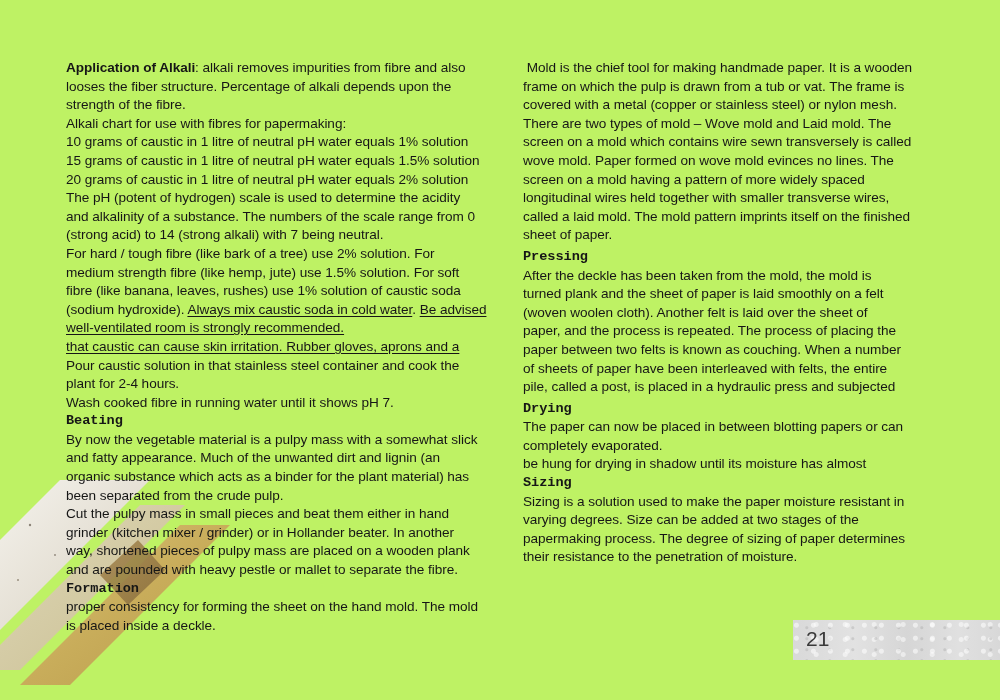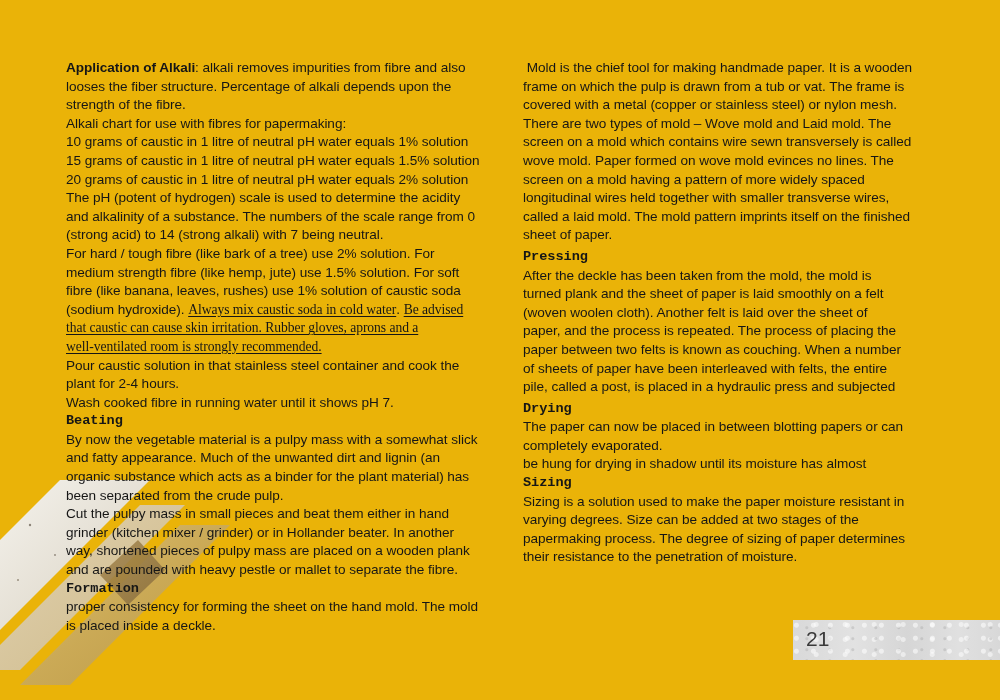--- a/index.html
+++ b/index.html
@@ -11,21 +11,21 @@
       width: 1000px;
       height: 700px;
       position: relative;
       overflow: hidden;
       font-family: "Liberation Sans", "DejaVu Sans", sans-serif;
       color: #1a1a1a;
     }
     .page {
       position: absolute;
       inset: 0;
-      background: #eab308;
+      background: #bef264;
     }
     
     .deco {
       position: absolute;
       left: 0;
       top: 470px;
       width: 240px;
       height: 230px;
       overflow: hidden;
       pointer-events: none;
@@ -38,21 +38,21 @@
       font-size: 13.6px;
       line-height: 18.6px;
       letter-spacing: -0.05px;
       color: #161616;
     }
     .col-left { left: 66px; width: 450px; }
     .col-right { left: 523px; width: 420px; }
 
     .line { white-space: nowrap; display: block; }
     .b { font-weight: bold; }
-    .u { text-decoration: underline; text-underline-offset: 2px; font-family: Liberation Serif, serif; }
+    .u { text-decoration: underline; text-underline-offset: 2px; }
     .heading { font-weight: bold; display: block; white-space: nowrap; font-family: Liberation Mono, monospace; }
     .gap { height: 3px; }
 
     
     .pn-band {
       position: absolute;
       left: 793px;
       top: 620px;
       width: 207px;
       height: 40px;
@@ -124,22 +124,22 @@
     <span class="line">10 grams of caustic in 1 litre of neutral pH water equals 1% solution</span>
     <span class="line">15 grams of caustic in 1 litre of neutral pH water equals 1.5% solution</span>
     <span class="line">20 grams of caustic in 1 litre of neutral pH water equals 2% solution</span>
     <span class="line">The pH (potent of hydrogen) scale is used to determine the acidity</span>
     <span class="line">and alkalinity of a substance. The numbers of the scale range from 0</span>
     <span class="line">(strong acid) to 14 (strong alkali) with 7 being neutral.</span>
     <span class="line">For hard / tough fibre (like bark of a tree) use 2% solution. For</span>
     <span class="line">medium strength fibre (like hemp, jute) use 1.5% solution. For soft</span>
     <span class="line">fibre (like banana, leaves, rushes) use 1% solution of caustic soda</span>
     <div class="line"><span>(sodium hydroxide). </span><span class="u">Always mix caustic soda in cold water</span><span>. </span><span class="u">Be advised</span></div>
+    <span class="line u">well-ventilated room is strongly recommended.</span>
     <span class="line u">that caustic can cause skin irritation. Rubber gloves, aprons and a</span>
-    <span class="line u">well-ventilated room is strongly recommended.</span>
     <span class="line">Pour caustic solution in that stainless steel container and cook the</span>
     <span class="line">plant for 2-4 hours.</span>
     <span class="line">Wash cooked fibre in running water until it shows pH 7.</span>
 
     <span class="heading">Beating</span>
     <span class="line">By now the vegetable material is a pulpy mass with a somewhat slick</span>
     <span class="line">and fatty appearance. Much of the unwanted dirt and lignin (an</span>
     <span class="line">organic substance which acts as a binder for the plant material) has</span>
     <span class="line">been separated from the crude pulp.</span>
     <span class="line">Cut the pulpy mass in small pieces and beat them either in hand</span>

